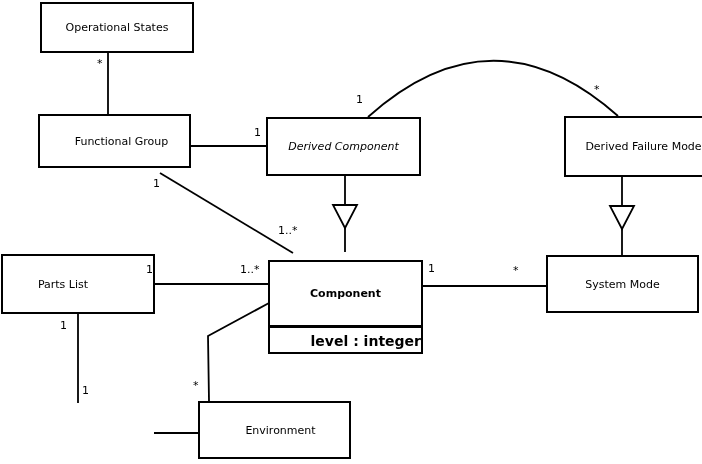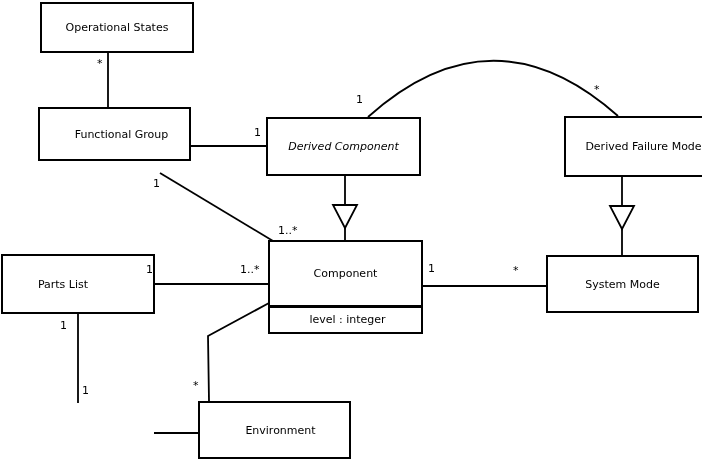--- a/index.html
+++ b/index.html
@@ -40,22 +40,22 @@
   .name-compartment {
     height: 63px;
     display: flex;
     align-items: center;
     justify-content: center;
     white-space: nowrap;
   }
   .attr-compartment {
     border-top: 3px solid #000000;
     padding: 5px 0 0 4px;
-    font-size: 11px;
-    text-align: center;
+    font-size: 14px;
+    text-align: right;
     white-space: nowrap;
   }
 
   .mult {
     position: absolute;
     font-size: 11px;
     line-height: 13px;
     color: #000000;
     white-space: nowrap;
   }
@@ -89,37 +89,37 @@
 
     <path d="M154 433 L198 433"></path>
 
     <path d="M269 303 L208 336 L209 401"></path>
   </svg>
 
   <div class="uml-class" style="left:40px; top:2px; width:154px; height:51px;">
     <span>Operational States</span>
   </div>
 
-  <div class="uml-class" style="left:38px; top:107px; width:153px; height:54px; padding-left:14px;">
+  <div class="uml-class" style="left:38px; top:114px; width:153px; height:54px; padding-left:14px;">
     <span>Functional Group</span>
   </div>
 
   <div class="uml-class" style="left:266px; top:117px; width:155px; height:59px;font-style:italic;">
     <span>Derived Component</span>
   </div>
 
   <div class="uml-class" style="left:564px; top:116px; width:153px; height:61px; padding-left:6px;">
     <span>Derived Failure Mode</span>
   </div>
 
   <div class="uml-class" style="left:1px; top:254px; width:154px; height:60px; padding-right:30px;">
     <span>Parts List</span>
   </div>
 
-  <div class="uml-class with-attrs" style="left:268px; top:240px; width:155px; height:94px;">
+  <div class="uml-class with-attrs" style="left:268px; top:260px; width:155px; height:94px;font-weight:bold;">
     <div class="name-compartment">
       <span>Component</span>
     </div>
     <div class="attr-compartment">
       <span>level : integer</span>
     </div>
   </div>
 
   <div class="uml-class" style="left:546px; top:255px; width:153px; height:58px;">
     <span>System Mode</span>

